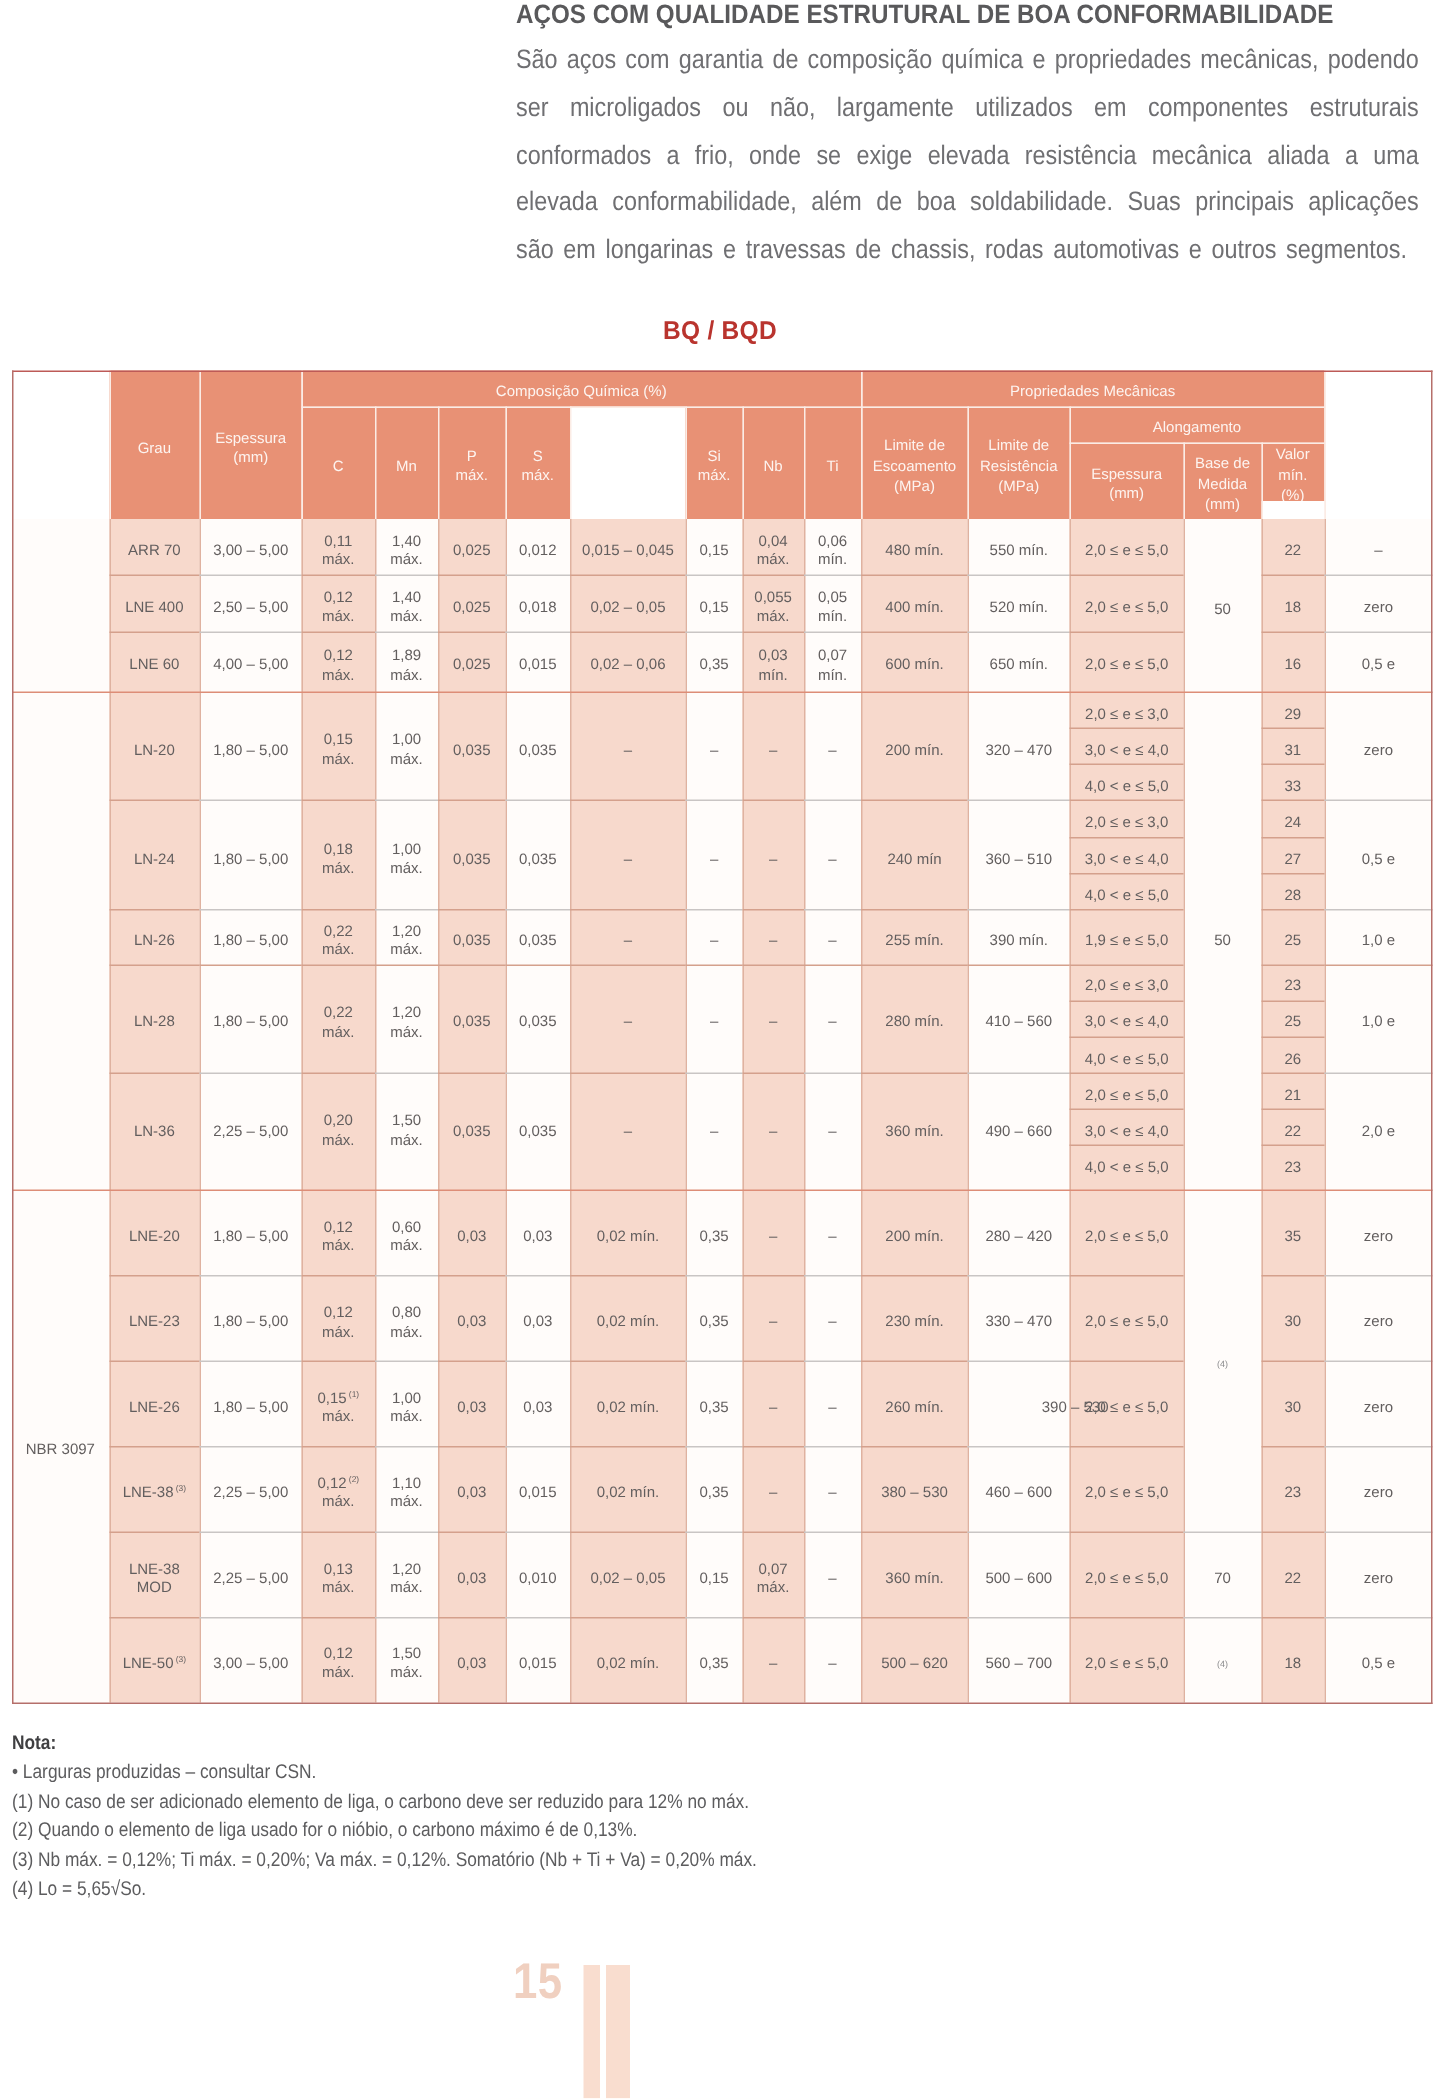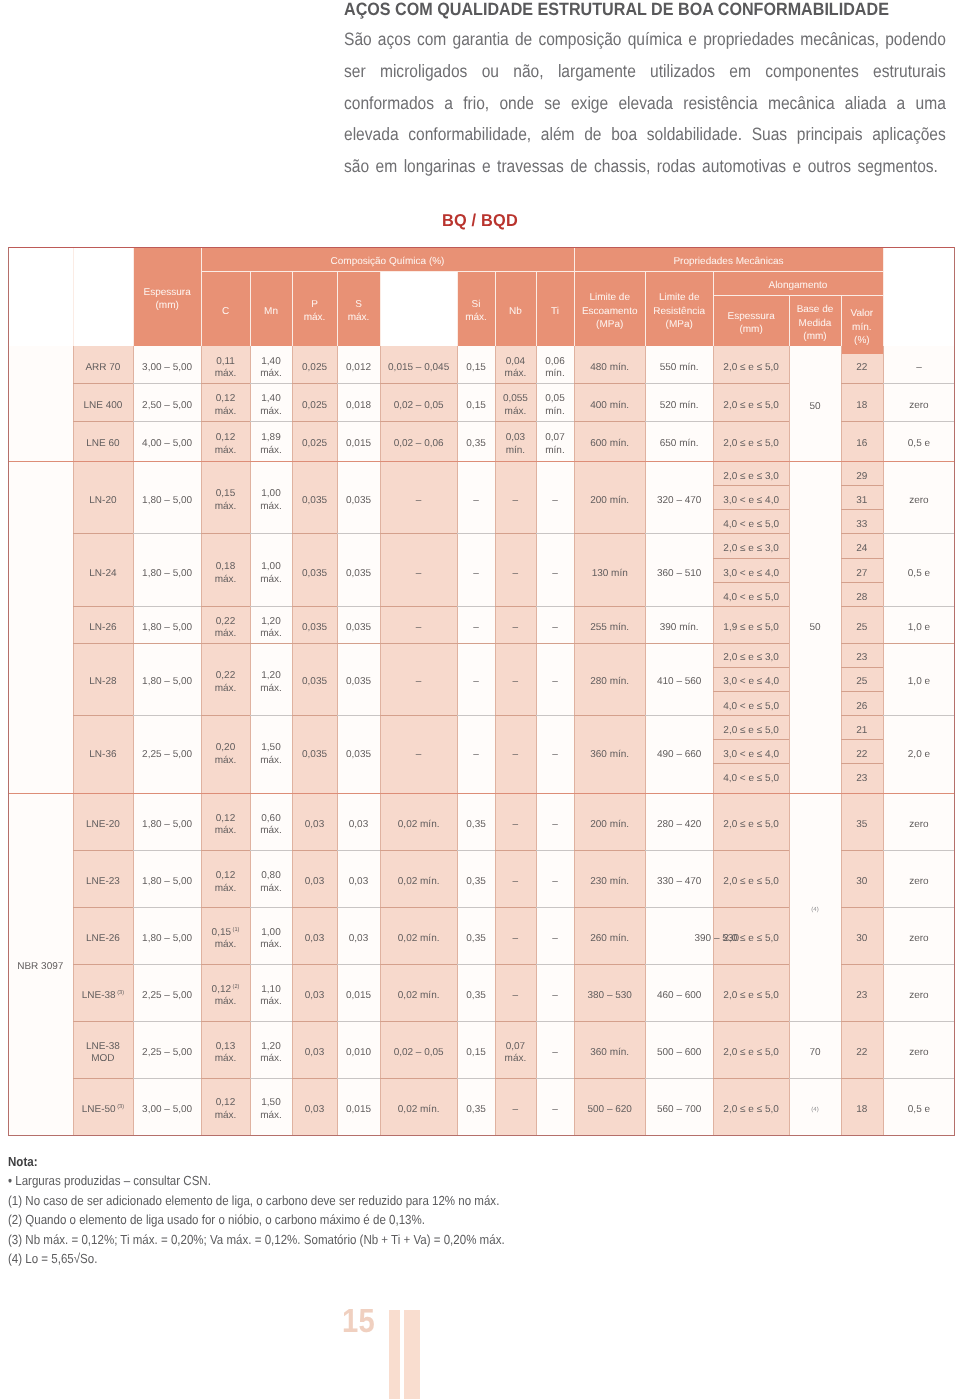--- a/index.html
+++ b/index.html
@@ -46,20 +46,23 @@
 <div class="tbl">
 <div class="bodybg" style="left:0px;top:99.4px;width:947px;height:789px"></div>
 <div class="colshade" style="left:64.5px;top:99.4px;width:60.8px;height:789px"></div>
 <div class="colshade" style="left:193px;top:99.4px;width:49px;height:789px"></div>
 <div class="colshade" style="left:284px;top:99.4px;width:45px;height:789px"></div>
 <div class="colshade" style="left:372px;top:99.4px;width:77.3px;height:789px"></div>
 <div class="colshade" style="left:486.8px;top:99.4px;width:41.2px;height:789px"></div>
 <div class="colshade" style="left:566px;top:99.4px;width:71.4px;height:789px"></div>
 <div class="colshade" style="left:705px;top:99.4px;width:76.2px;height:789px"></div>
 <div class="colshade" style="left:832.8px;top:99.4px;width:42.1px;height:789px"></div>
+<div class="cell hcell" style="left:64.5px;top:0px;width:60.8px;height:99.4px;">
+        <div class="in"><span>Grau</span></div>
+      </div>
 <div class="cell hcell" style="left:125.3px;top:0px;width:67.7px;height:99.4px;">
         <div class="in"><span>Espessura</span><br><span>(mm)</span></div>
       </div>
 <div class="cell hcell" style="left:566px;top:0px;width:308.9px;height:24.4px;">
         <div class="in"><span>Propriedades Mecânicas</span></div>
       </div>
 <div class="cell hcell" style="left:193px;top:0px;width:373px;height:24.4px;">
         <div class="in"><span>Composição Química (%)</span></div>
       </div>
 <div class="cell hcell" style="left:193px;top:24.4px;width:49px;height:75px;">
@@ -91,21 +94,21 @@
       </div>
 <div class="cell hcell" style="left:705px;top:24.4px;width:169.9px;height:23.9px;">
         <div class="in"><span>Alongamento</span></div>
       </div>
 <div class="cell hcell" style="left:705px;top:48.3px;width:76.2px;height:51.1px;">
         <div class="in"><span>Espessura</span><br><span>(mm)</span></div>
       </div>
 <div class="cell hcell" style="left:781.2px;top:48.3px;width:51.6px;height:51.1px;">
         <div class="in"><span>Base de</span><br><span>Medida</span><br><span>(mm)</span></div>
       </div>
-<div class="cell hcell" style="left:832.8px;top:48.3px;width:42.1px;height:59px;">
+<div class="cell hcell" style="left:832.8px;top:48.3px;width:42.1px;height:39px;">
         <div class="in"><span>Valor</span><br><span>mín.</span><br><span>(%)</span></div>
       </div>
 <div class="cell bcell" style="left:0px;top:546.2px;width:64.5px;height:341.7px;">
         <div class="in"><span>NBR 3097</span></div>
       </div>
 <div class="cell bcell" style="left:781.2px;top:99.4px;width:51.6px;height:114.8px;">
         <div class="in"><span>50</span></div>
       </div>
 <div class="cell bcell" style="left:781.2px;top:214.2px;width:51.6px;height:326.5px;">
         <div class="in"><span>50</span></div>
@@ -323,21 +326,21 @@
 <div class="cell bcell" style="left:329px;top:286.9px;width:43px;height:73px;">
         <div class="in"><span>0,035</span></div>
       </div>
 <div class="cell bcell" style="left:372px;top:286.9px;width:77.3px;height:73px;">
         <div class="in"><span>–</span></div>
       </div>
 <div class="cell bcell" style="left:449.3px;top:286.9px;width:37.5px;height:73px;">
         <div class="in"><span>–</span></div>
       </div>
 <div class="cell bcell" style="left:566px;top:286.9px;width:71.4px;height:73px;">
-        <div class="in"><span>130 mín</span></div>
+        <div class="in"><span>240 mín</span></div>
       </div>
 <div class="cell bcell" style="left:637.4px;top:286.9px;width:67.6px;height:73px;">
         <div class="in"><span>360 – 510</span></div>
       </div>
 <div class="cell bcell" style="left:874.9px;top:286.9px;width:72.1px;height:73px;">
         <div class="in"><span>0,5 e</span></div>
       </div>
 <div class="cell bcell" style="left:193px;top:286.9px;width:49px;height:73px;">
         <div class="in"><span>0,18</span><br><span>máx.</span></div>
       </div>

